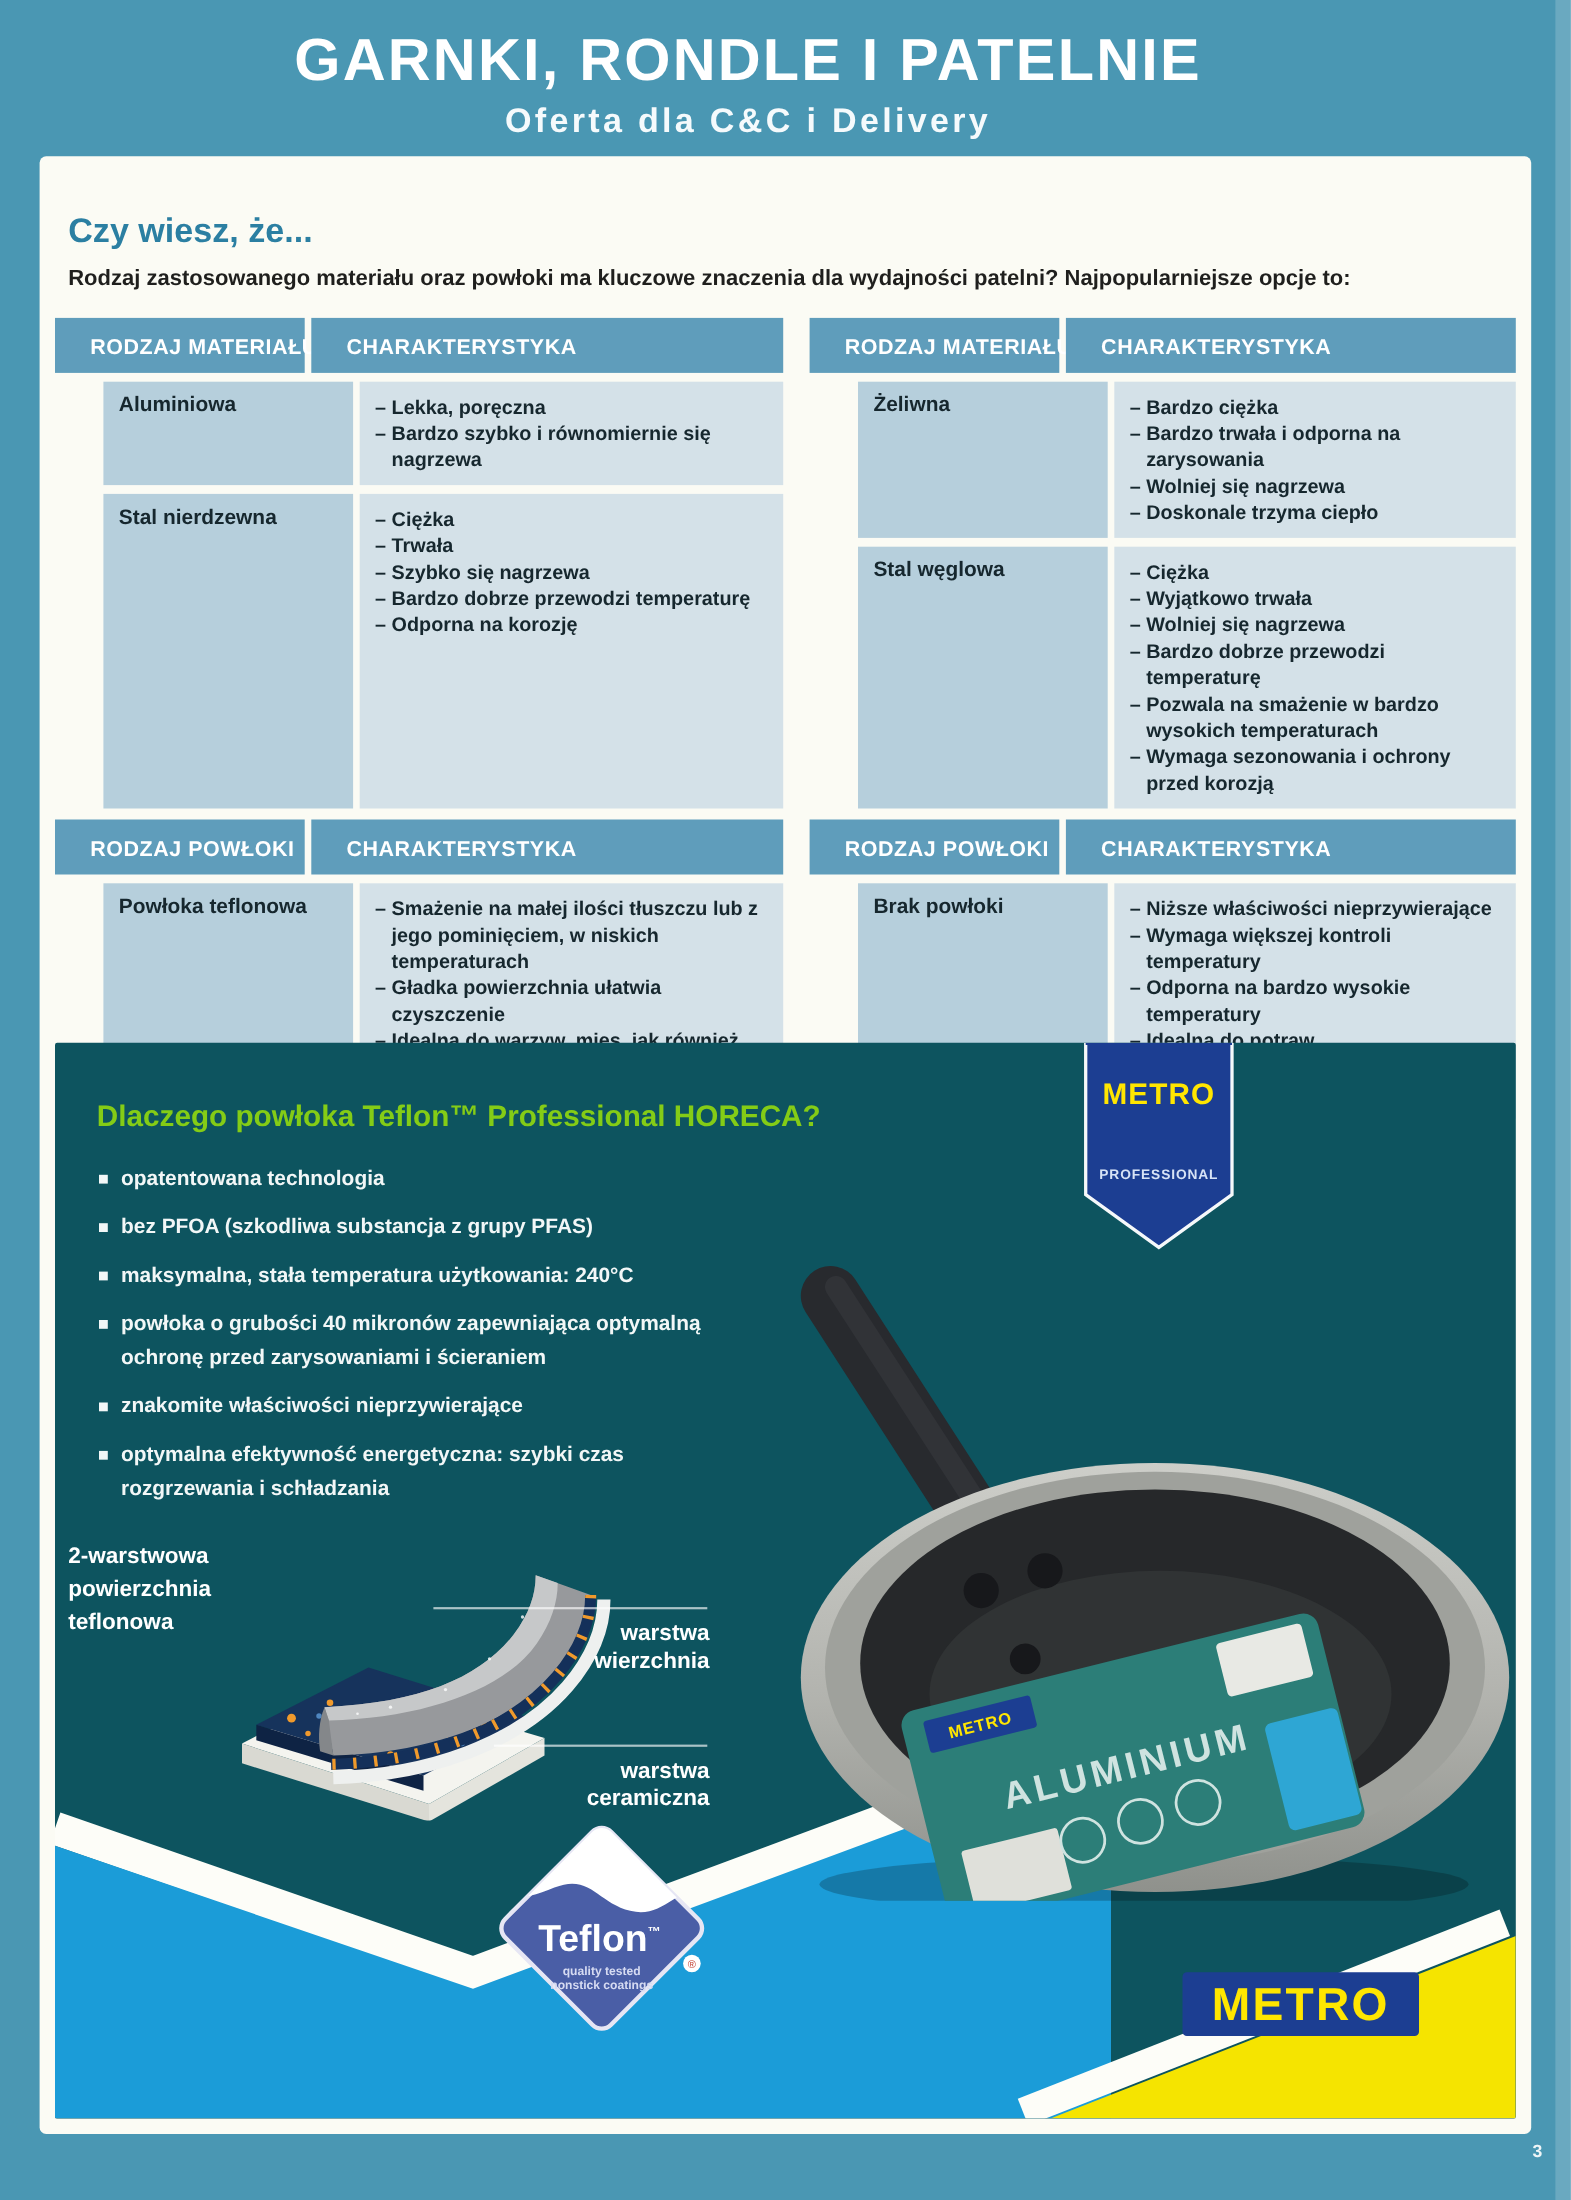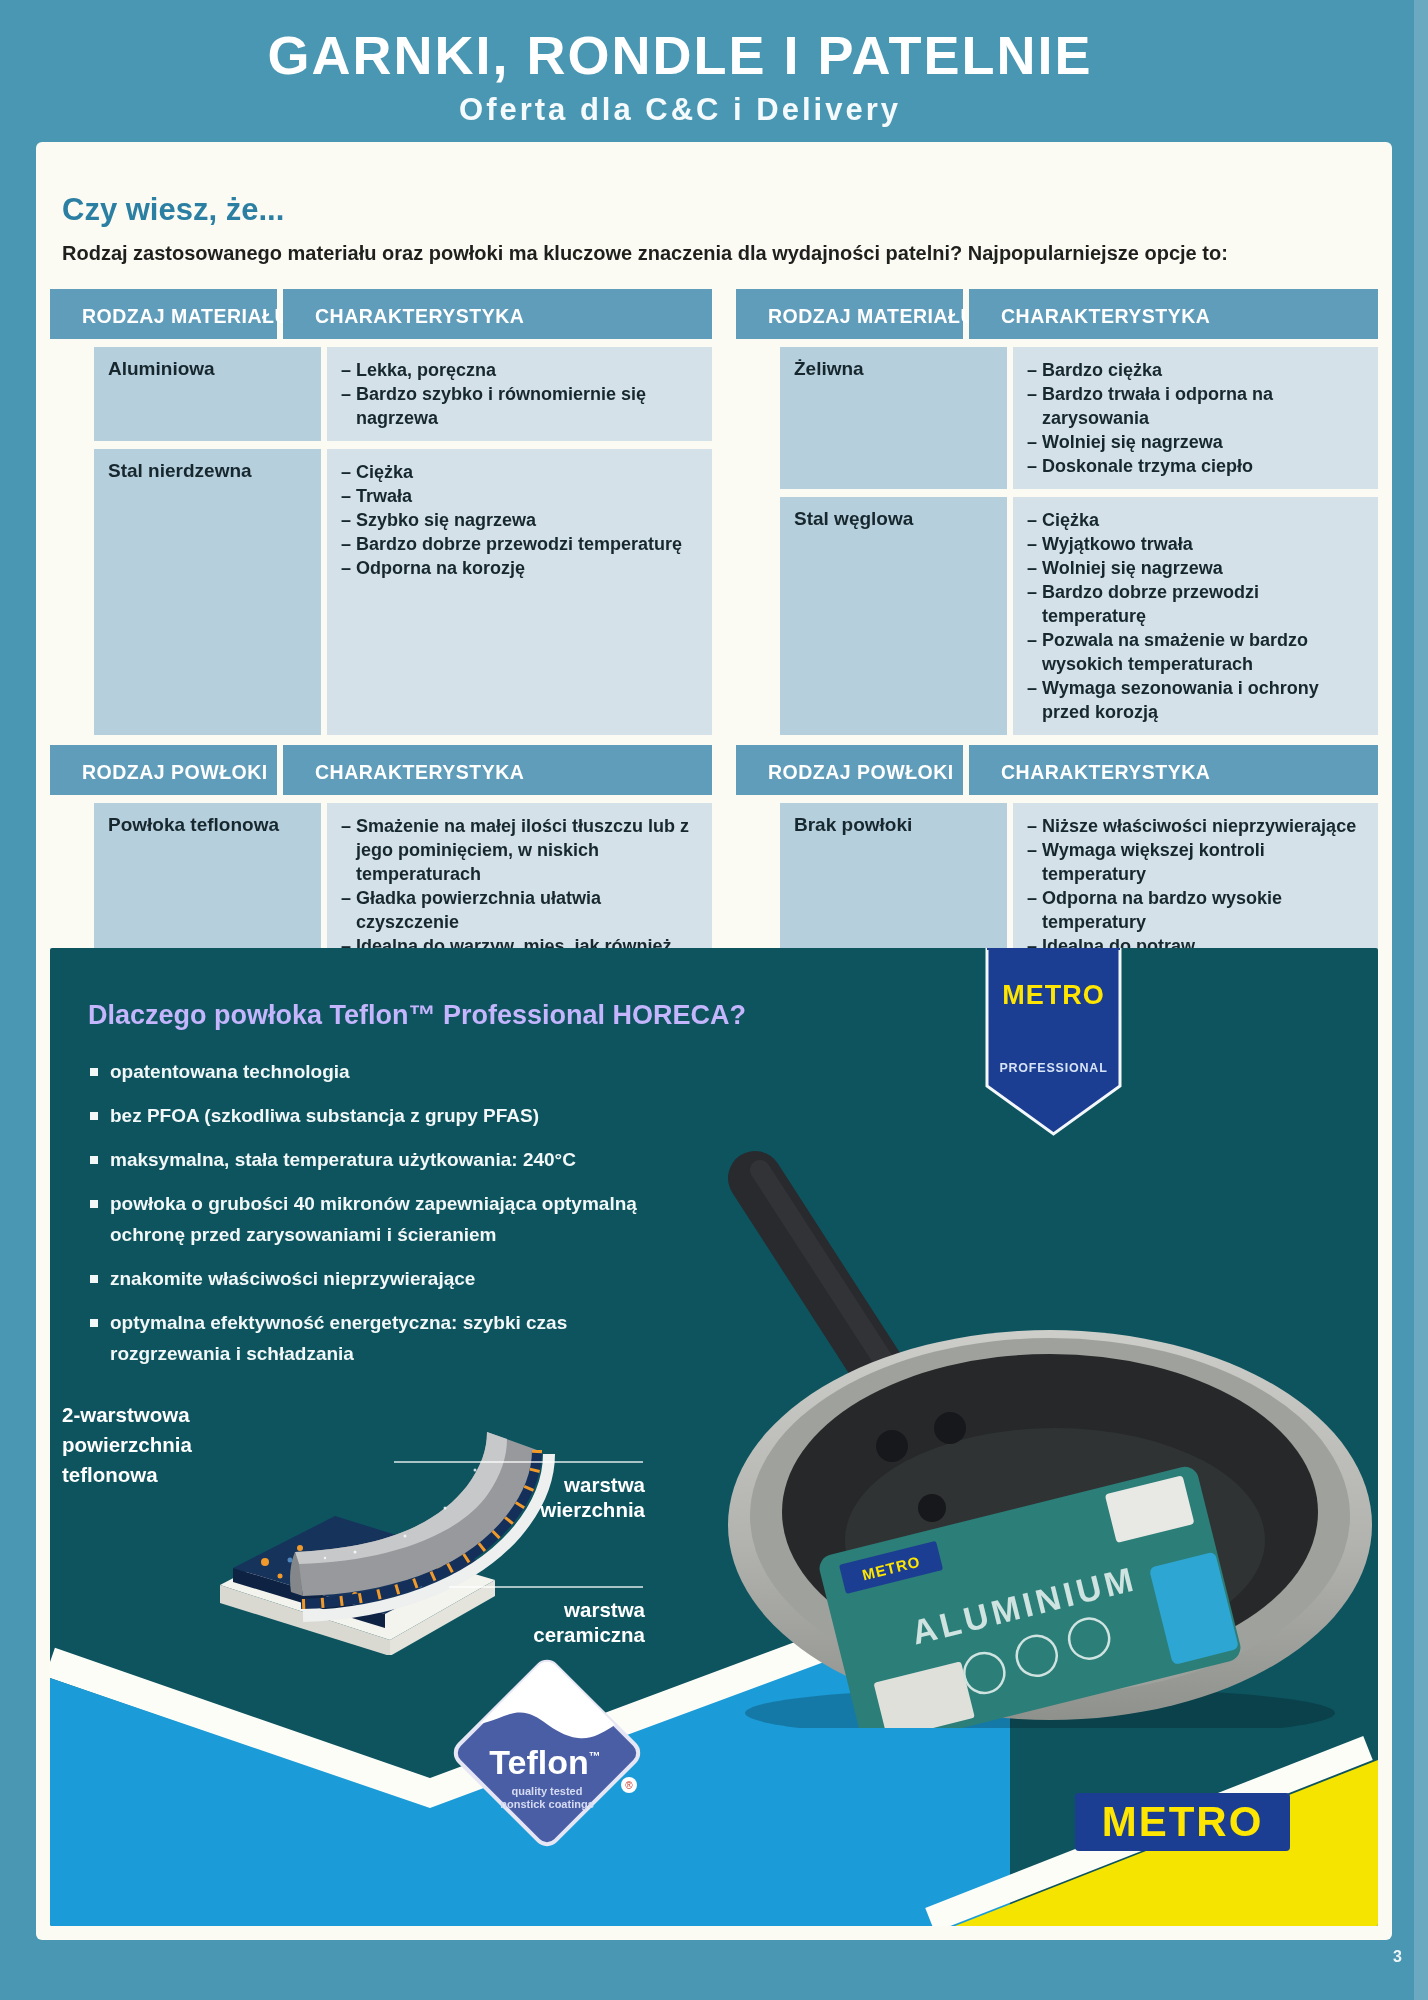--- a/index.html
+++ b/index.html
@@ -30,21 +30,21 @@
   .th{height:50px;line-height:54px;background:#5f9dbb;color:#fff;font-size:19.5px;font-weight:700;letter-spacing:.5px;padding-left:32px;white-space:nowrap;}
   .td{box-sizing:border-box;padding:11px 14px;}
   .td.term{background:#b6cfdc;font-size:19px;font-weight:700;color:#16272e;}
   .td.feats{background:#d4e1e8;}
   .feats ul{margin:0;padding:0;list-style:none;}
   .feats li{position:relative;padding-left:15px;font-size:18px;line-height:24px;font-weight:600;color:#16272e;}
   .feats li::before{content:"–";position:absolute;left:0;top:0;}
   .r1l{min-height:88px;} .r1r{min-height:128px;} .r3{min-height:176px;}
   
   .promo{position:absolute;left:14px;top:806px;width:1328px;height:978px;background:#0d545f;border-radius:2px;overflow:hidden;}
-  .promo-heading{position:absolute;left:38px;top:52px;margin:0;font-size:27px;font-weight:800;color:#c4b5fd;}
+  .promo-heading{position:absolute;left:38px;top:52px;margin:0;font-size:27px;font-weight:800;color:#84cc16;}
   .promo-bullets{position:absolute;left:38px;top:108px;width:560px;margin:0;padding:0;list-style:none;}
   .promo-bullets li{position:relative;padding-left:22px;margin-bottom:13px;font-size:19px;line-height:31px;font-weight:600;color:#f2f7f7;}
   .promo-bullets li::before{content:"";position:absolute;left:2px;top:12px;width:8px;height:8px;background:#f2f7f7;}
   
   .ribbon{position:absolute;left:935px;top:0;width:137px;height:190px;}
   
   .diagram{position:absolute;left:0;top:430px;width:680px;height:310px;}
   .diagram-caption{position:absolute;left:12px;top:22px;width:180px;font-size:20.5px;line-height:30px;font-weight:600;color:#ffffff;}
   .cut-svg{position:absolute;left:155px;top:12px;}
   .dline{position:absolute;height:2px;background:rgba(255,255,255,.65);}

